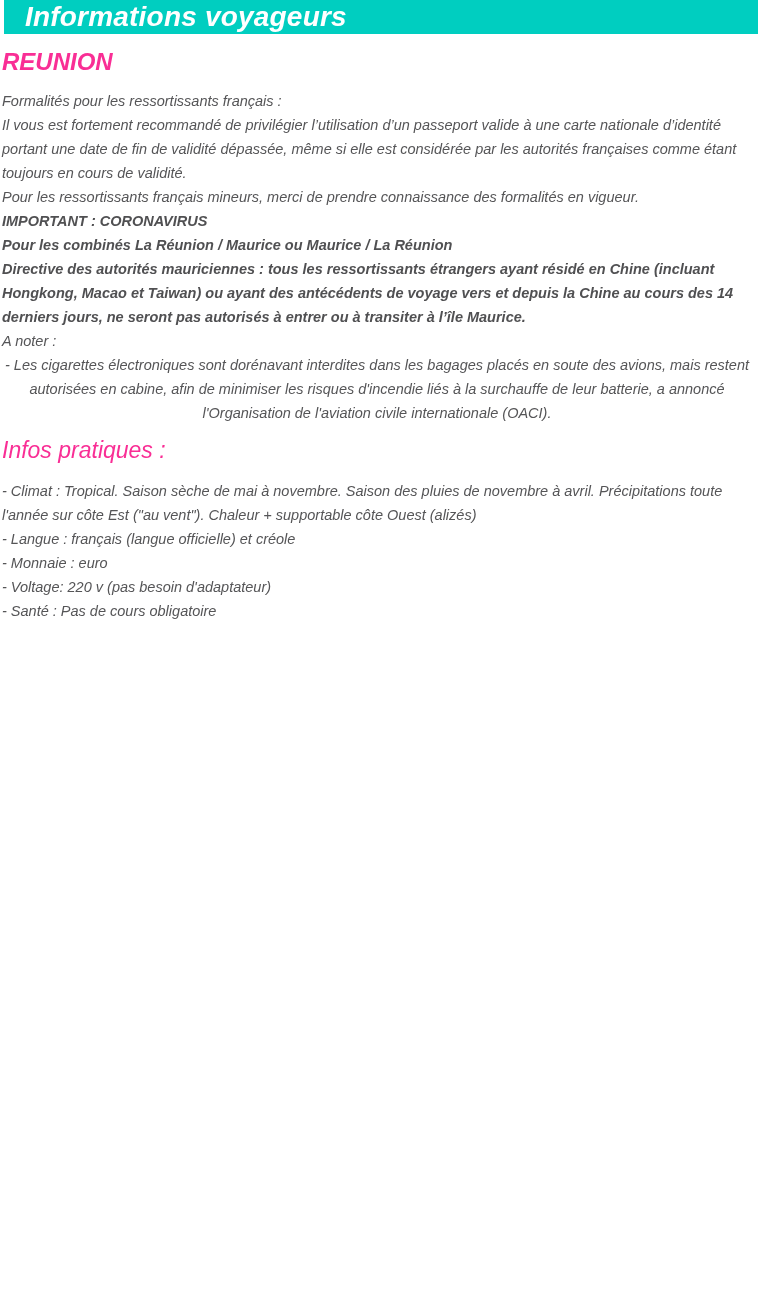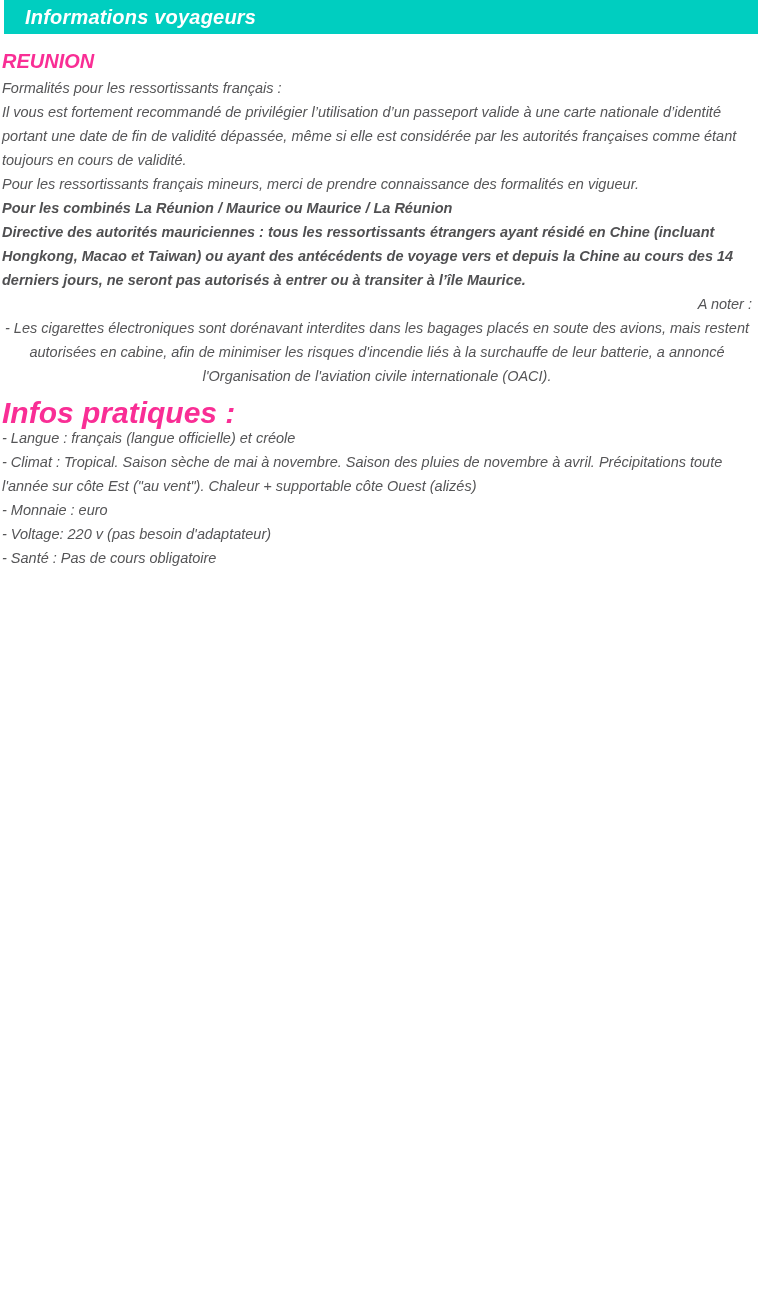--- a/index.html
+++ b/index.html
@@ -13,66 +13,67 @@
     width:758px;height:1311px;overflow:hidden;background:#ffffff;
     font-family:"Liberation Sans",sans-serif;
     font-style:italic;
     font-size:14.5px;line-height:24px;color:var(--text);
   }
   .topbar{
     height:34px;margin-left:4px;background:var(--header-bg);
     display:flex;align-items:center;padding-left:21px;
   }
   .topbar-title{
-    margin:0;color:#ffffff;font-size:20px;font-weight:bold;font-style:italic;
+    margin:0;color:#ffffff;font-size:28px;font-weight:bold;font-style:italic;
     line-height:34px;letter-spacing:.2px;
   }
   .content{padding:0 6px 0 2px;}
   .dest-title{
-    margin:13px 0 0 0;color:var(--accent);
-    font-size:20px;line-height:29px;font-weight:bold;
+    margin:13px 0 13px 0;color:var(--accent);
+    font-size:24px;line-height:29px;font-weight:bold;
   }
   .content p{margin:0;}
   .b{font-weight:bold;color:#505052;}
   .p0{margin-top:15px;}
   .p1{margin-top:24px;}
   .p2{margin-top:24px;}
   .p3{margin-top:24px;}
   .p4{margin-top:55px;}
   .p5{margin-top:41px;}
   .p6{margin-top:79px;}
   .p7{margin-top:24px;}
   .p8{margin-top:16px;}
-  .p9{margin-top:121px;text-align:right;}
+  .p9{margin-top:121px;}
   .p10{margin-top:55px;text-align:center;}
   .p11{margin-top:56px;}
   .infos-title{
-    margin:12px 0 0 0;color:var(--accent);
-    font-size:30px;line-height:26px;font-weight:bold;font-style:italic;
+    margin:12px 0 16px 0;color:var(--accent);
+    font-size:23px;line-height:26px;font-weight:normal;font-style:italic;
   }
   .info-first{margin-top:19px !important;}
 </style>
 </head>
 <body>
 
 <header class="topbar">
   <h1 class="topbar-title">Informations voyageurs</h1>
 </header>
 
 <main class="content">
   <h2 class="dest-title">REUNION</h2>
 
   <p class="p0">Formalités pour les ressortissants français :</p>
   <p class="p2">Il vous est fortement recommandé de privilégier l’utilisation d’un passeport valide à une carte nationale d’identité portant une date de fin de validité dépassée, même si elle est considérée par les autorités françaises comme étant toujours en cours de validité.</p>
   <p class="p4">Pour les ressortissants français mineurs, merci de prendre connaissance des formalités en vigueur.</p>
+  <p class="p6 b">IMPORTANT : CORONAVIRUS</p>
   <p class="p7 b">Pour les combinés La Réunion / Maurice ou Maurice / La Réunion</p>
   <p class="p8 b">Directive des autorités mauriciennes : tous les ressortissants étrangers ayant résidé en Chine (incluant Hongkong, Macao et Taiwan)  ou ayant des antécédents de voyage vers et depuis la Chine au cours des 14 derniers jours, ne seront pas autorisés à entrer ou à transiter à l’île Maurice.</p>
   <p class="p9">A noter :</p>
   <p class="p10">- Les cigarettes électroniques sont dorénavant interdites dans les bagages placés en soute des avions, mais restent autorisées en cabine, afin de minimiser les risques d'incendie liés à la surchauffe de leur batterie, a annoncé l'Organisation de l'aviation civile internationale (OACI).</p>
 
   <h3 class="infos-title">Infos pratiques :</h3>
 
+  <p>- Climat : Tropical. Saison sèche de mai à novembre. Saison des pluies de novembre à avril. Précipitations toute l'année sur côte Est ("au vent"). Chaleur + supportable côte Ouest (alizés)</p>
   <p>- Langue : français (langue officielle) et créole</p>
-  <p>- Climat : Tropical. Saison sèche de mai à novembre. Saison des pluies de novembre à avril. Précipitations toute l'année sur côte Est ("au vent"). Chaleur + supportable côte Ouest (alizés)</p>
   <p>- Monnaie : euro</p>
   <p>- Voltage: 220 v (pas besoin d'adaptateur)</p>
   <p>- Santé : Pas de cours obligatoire</p>
 </main>
 
 </body></html>

